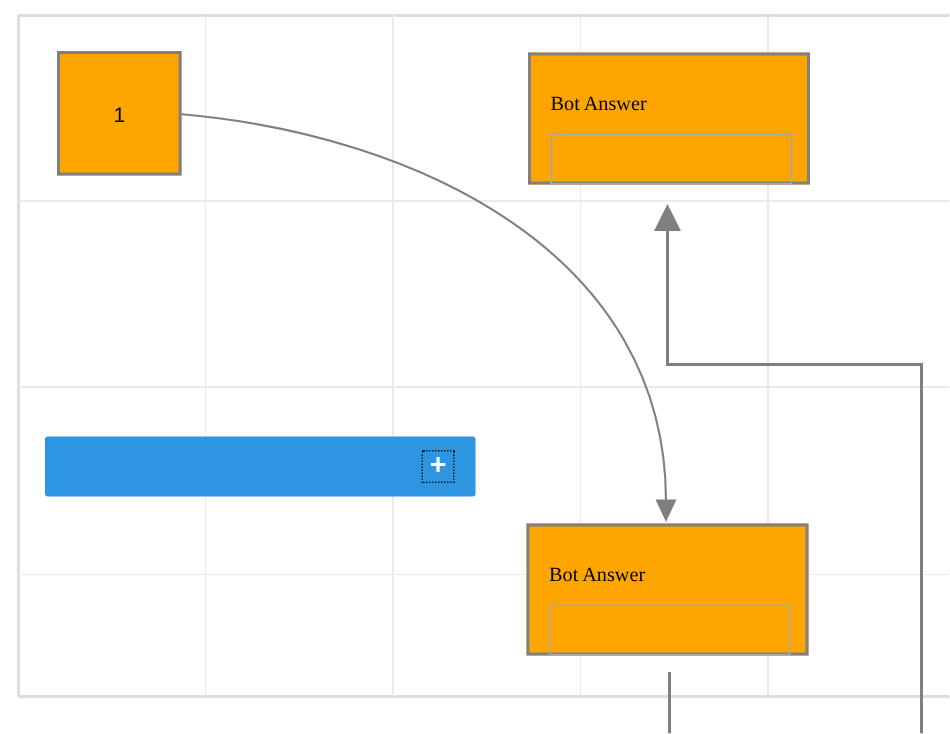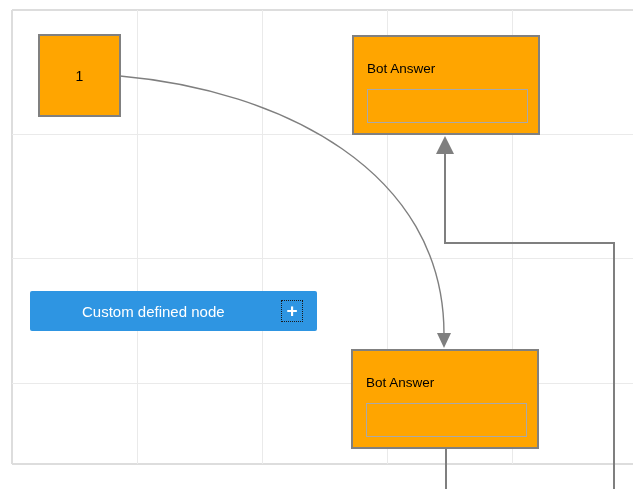--- a/index.html
+++ b/index.html
@@ -20,21 +20,21 @@
     background: var(--node-fill, #FFA500);
     border: 2px solid var(--node-border, #808080);
     box-sizing: border-box;
     z-index: 2;
   }
   .square-node {
     left: 38px; top: 34px; width: 83px; height: 83px;
     display: flex; align-items: center; justify-content: center;
     font-size: 14px; color: var(--node-text, #000000);
   }
-  .bot-node { width: 188px; height: 100px; }
+  .bot-node { width: 188px; height: 88px; font-family: Liberation Serif, serif; }
   .bot-node-top    { left: 352px; top: 35px;  }
   .bot-node-bottom { left: 351px; top: 349px; }
   .bot-title {
     position: absolute; left: 13px; top: 24px;
     font-size: 13.5px; color: var(--node-text, #000000);
     white-space: nowrap;
   }
   .bot-input {
     position: absolute; left: 13px; top: 52px;
     width: 161px; height: 34px;
@@ -119,19 +119,18 @@
     <span class="bot-title">Bot Answer</span>
     <div class="bot-input"></div>
   </div>
 
   <div class="node bot-node bot-node-bottom">
     <span class="bot-title">Bot Answer</span>
     <div class="bot-input"></div>
   </div>
 
   <div class="palette-node">
-    <span class="palette-label">Custom defined node</span>
     <div class="plus-box">
       <span class="plus-glyph">+</span>
     </div>
   </div>
 
 </div>
 
 </body></html>

